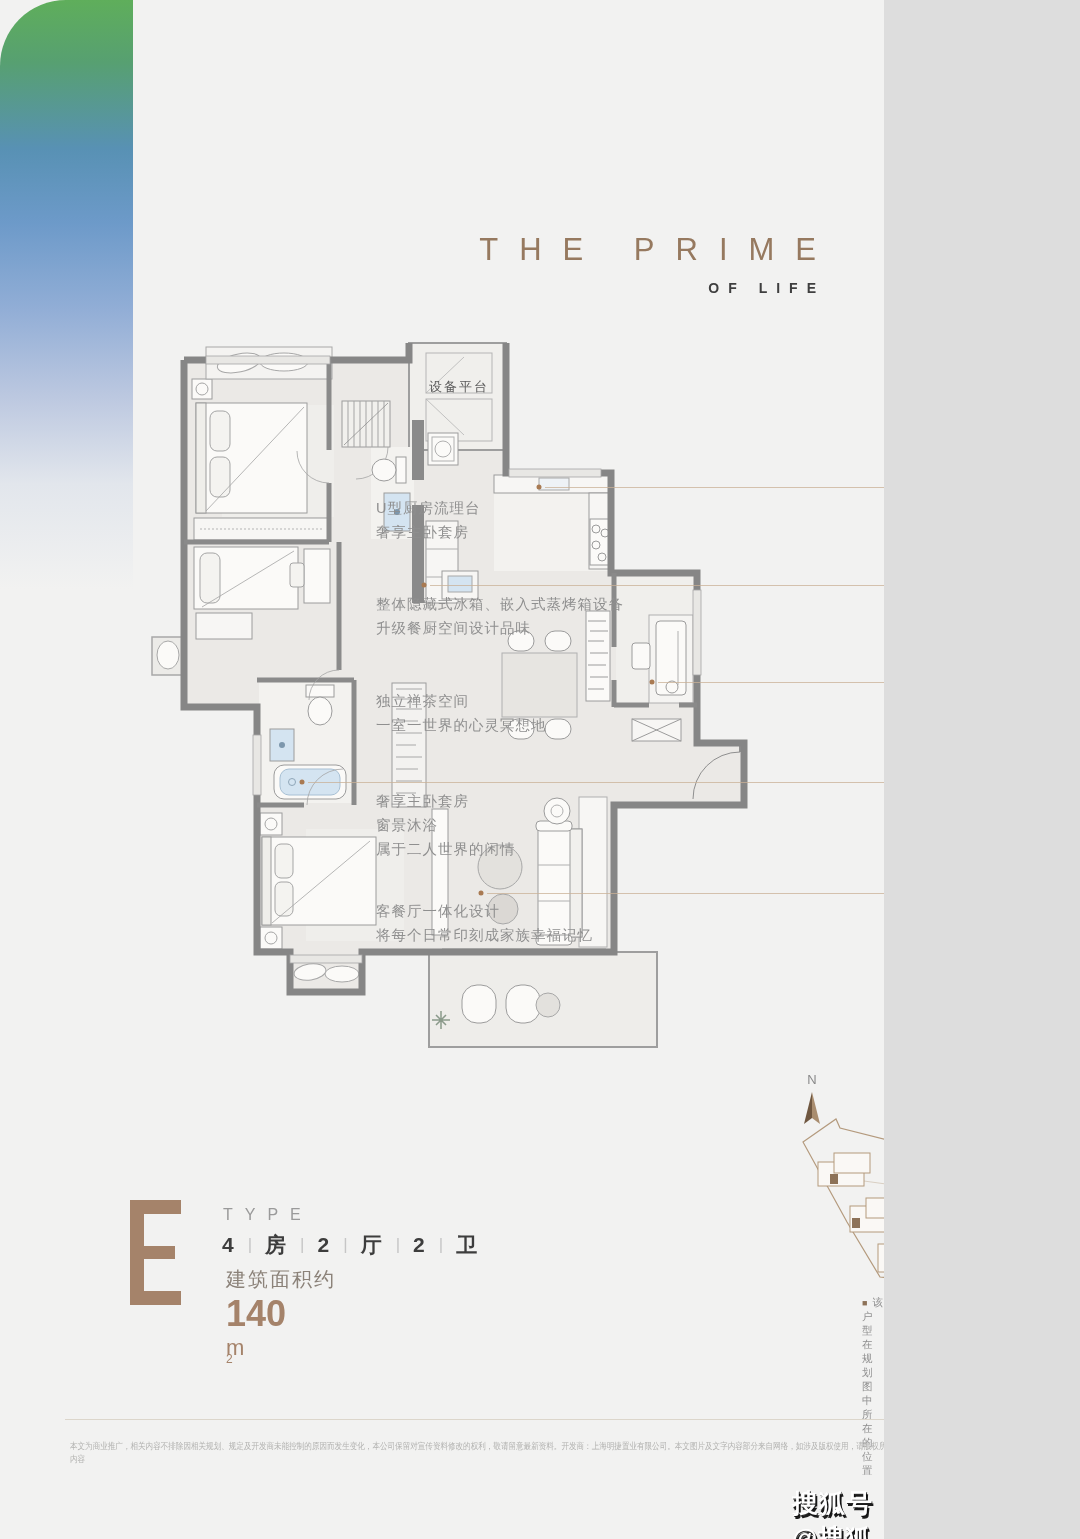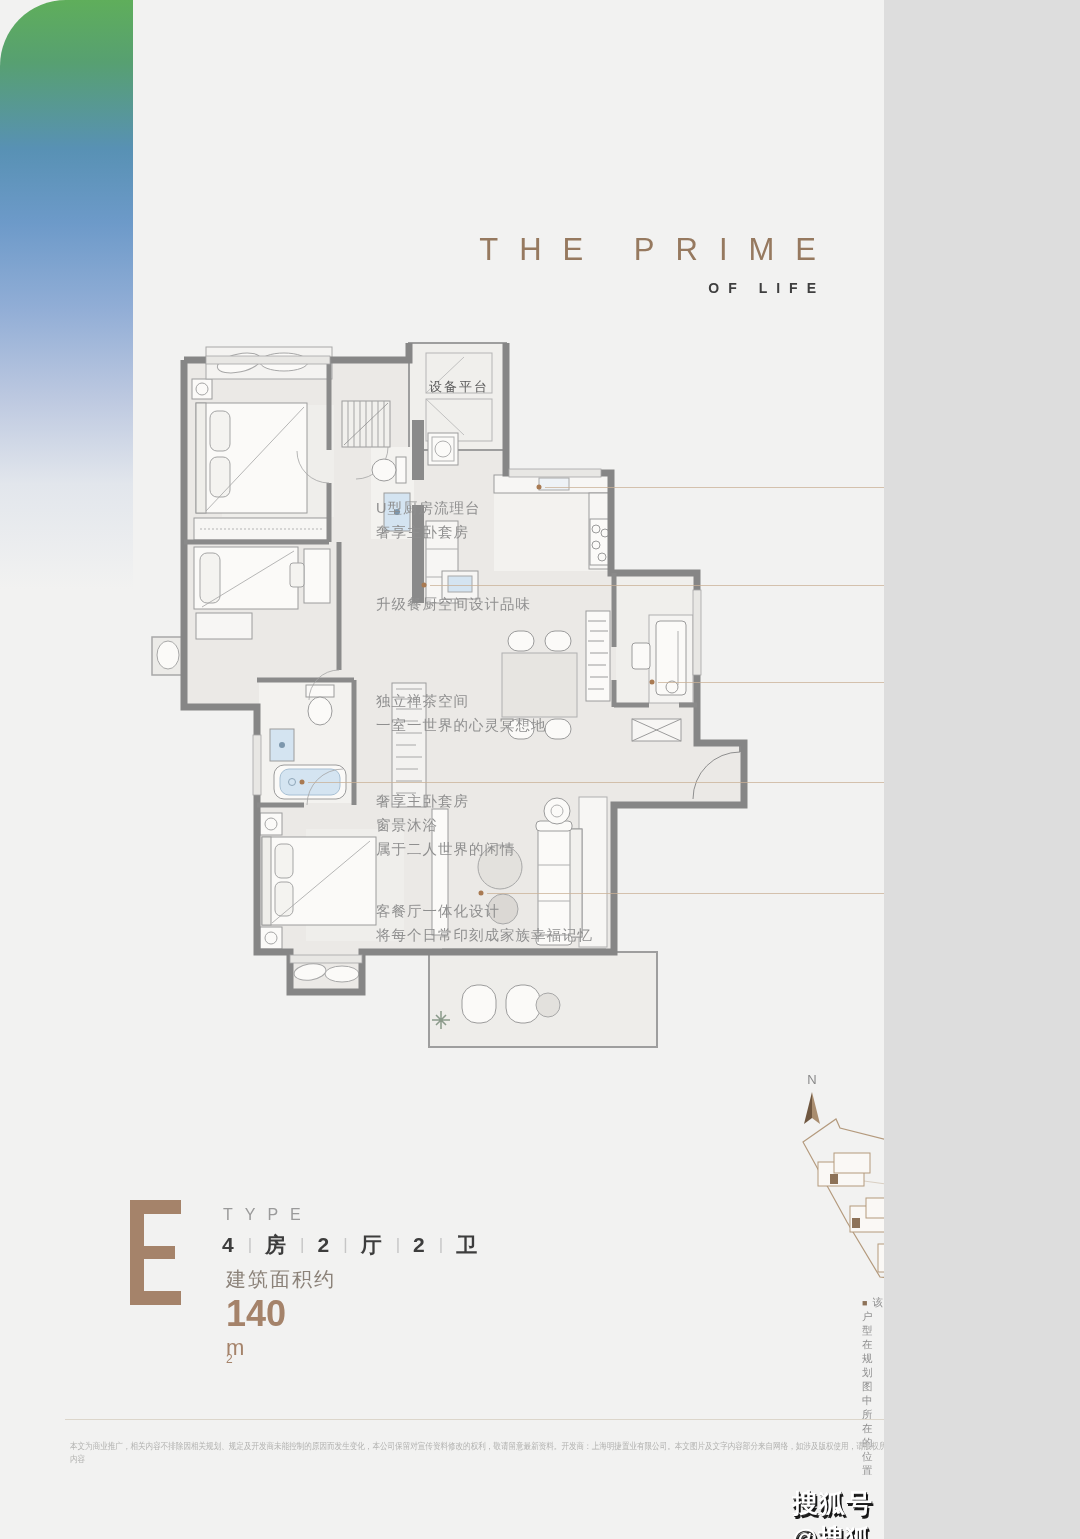--- a/index.html
+++ b/index.html
@@ -319,20 +319,21 @@
   <div class="leader" style="left:430px; top:585px; width:582px;"></div>
   <div class="leader" style="left:658px; top:682px; width:354px;"></div>
   <div class="leader" style="left:308px; top:782px; width:704px;"></div>
   <div class="leader" style="left:487px; top:893px; width:525px;"></div>
 
   <div class="anno" style="top:496px;">
     <div>U型厨房流理台</div>
     <div>奢享主卧套房</div>
   </div>
   <div class="anno" style="top:592px;">
+    <div>整体隐藏式冰箱、嵌入式蒸烤箱设备</div>
     <div>升级餐厨空间设计品味</div>
   </div>
   <div class="anno" style="top:689px;">
     <div>独立禅茶空间</div>
     <div>一室一世界的心灵冥想地</div>
   </div>
   <div class="anno" style="top:789px;">
     <div>奢享主卧套房</div>
     <div>窗景沐浴</div>
     <div>属于二人世界的闲情</div>

